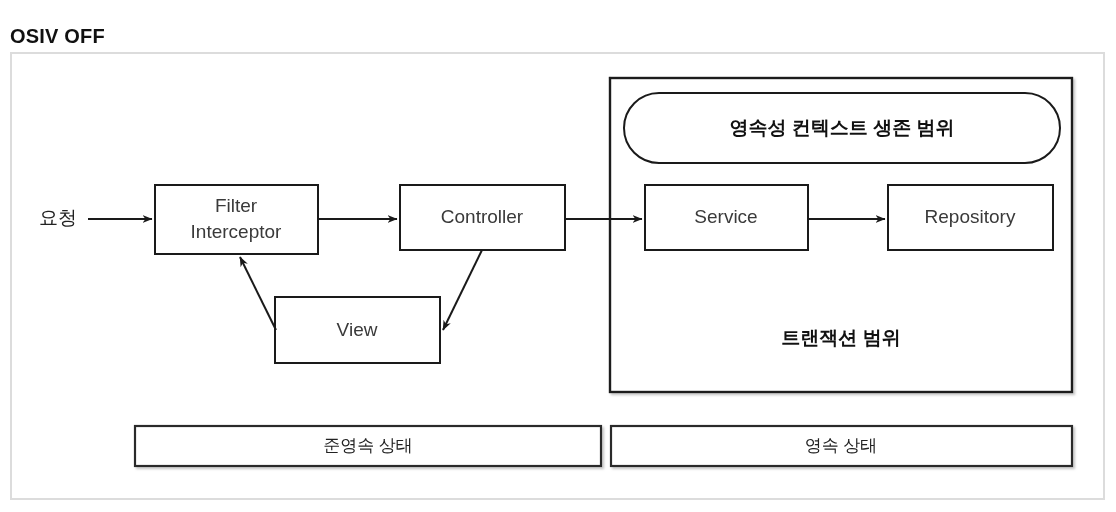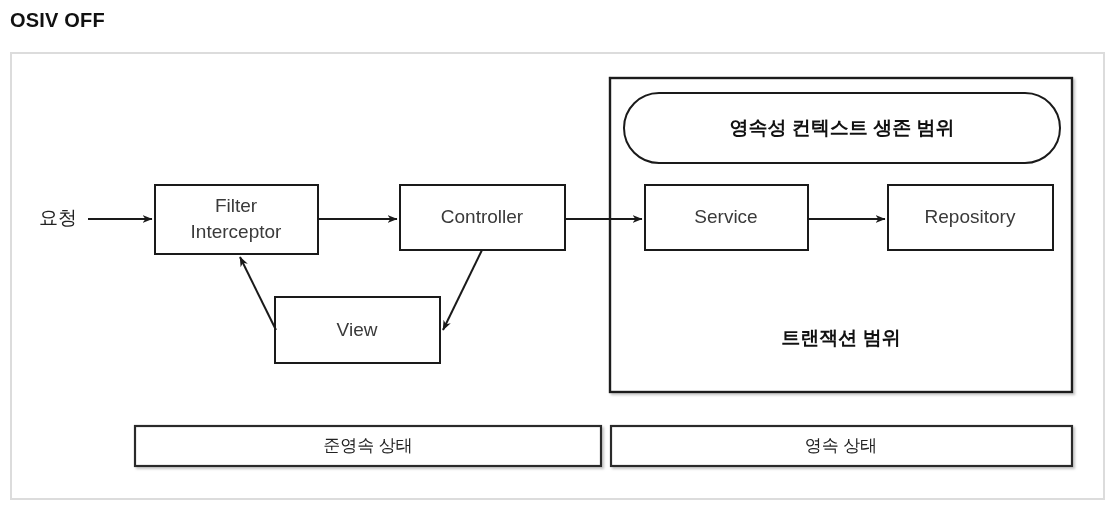--- a/index.html
+++ b/index.html
@@ -15,21 +15,21 @@
     overflow: hidden;
   }
   #page-root {
     position: relative;
     width: 1116px;
     height: 512px;
   }
   .page-title {
     position: absolute;
     left: 10px;
-    top: 6px;
+    top: 22px;
     font-size: 20px;
     font-weight: bold;
     letter-spacing: 0.2px;
     color: #111111;
     line-height: 28px;
     white-space: nowrap;
   }
   .diagram-frame {
     position: absolute;
     left: 10px;

